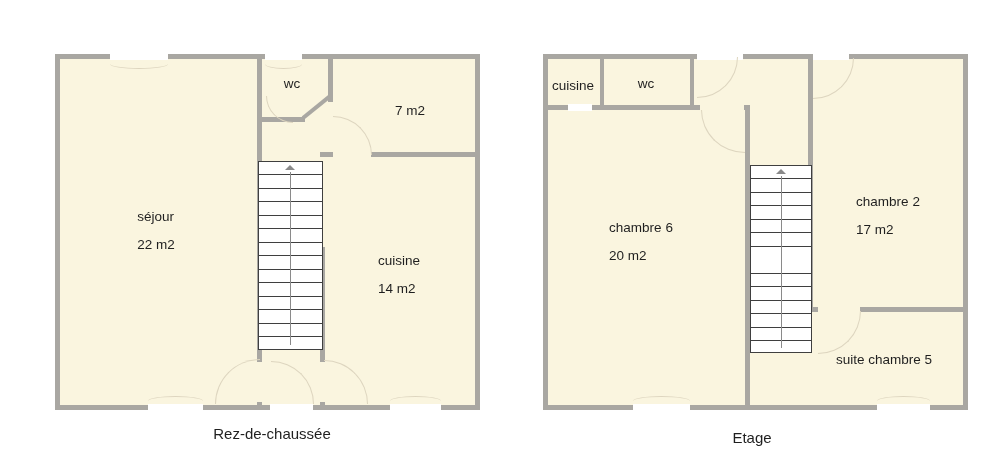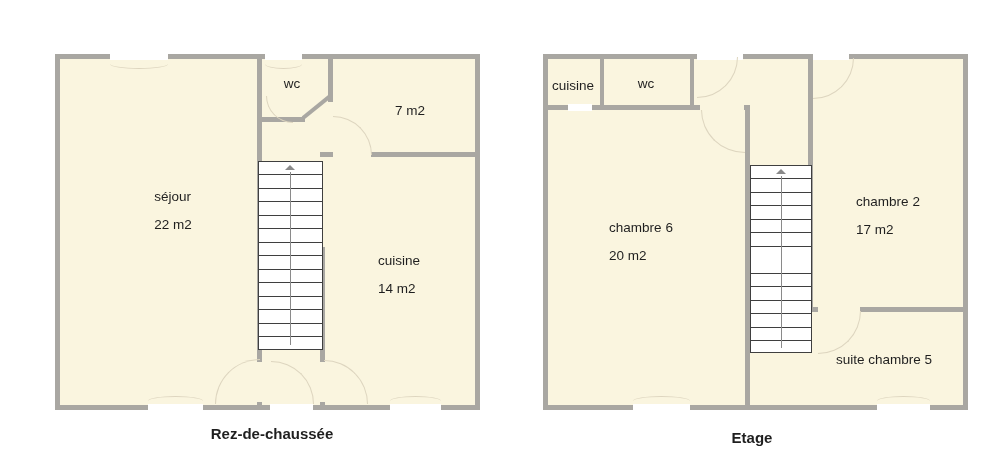--- a/index.html
+++ b/index.html
@@ -16,21 +16,21 @@
   .wcurve-up{position:absolute;border-top:1px solid var(--arc-line);border-radius:50%;}
   .arc{position:absolute;}
   .arc-tl{border-left:1px solid var(--arc-line);border-top:1px solid var(--arc-line);border-top-left-radius:100%;}
   .arc-tr{border-right:1px solid var(--arc-line);border-top:1px solid var(--arc-line);border-top-right-radius:100%;}
   .arc-bl{border-left:1px solid var(--arc-line);border-bottom:1px solid var(--arc-line);border-bottom-left-radius:100%;}
   .arc-br{border-right:1px solid var(--arc-line);border-bottom:1px solid var(--arc-line);border-bottom-right-radius:100%;}
   .stairs{position:absolute;background:#fff repeating-linear-gradient(to bottom,transparent 0px,transparent 12.5px,var(--stair-line) 12.5px,var(--stair-line) 13.5px);border:1.5px solid var(--stair-line);box-sizing:border-box;}
   .stair-rail{position:absolute;width:1px;background:var(--stair-rail);}
   .stair-arrow{position:absolute;width:0;height:0;border-left:5px solid transparent;border-right:5px solid transparent;border-bottom:5px solid var(--stair-rail);}
   .room-label{position:absolute;transform:translate(-50%,-50%);text-align:left;font-size:13.5px;line-height:28px;white-space:nowrap;}
-  .caption{position:absolute;transform:translateX(-50%);font-size:15px;white-space:nowrap;font-weight:bold;}
+  .caption{position:absolute;transform:translateX(-50%);font-size:15px;white-space:nowrap;}
 </style>
 </head>
 <body>
 
 <div class="canvas">
 
   <div class="floor-bg" style="left:55px;top:54px;width:425px;height:356px;"></div>
 
   <div class="wall" style="left:55px;top:54px;width:425px;height:5px;"></div>
   <div class="wall" style="left:55px;top:405px;width:425px;height:5px;"></div>
@@ -61,21 +61,21 @@
   <div class="arc arc-tl" style="left:215px;top:359px;width:44px;height:44px;"></div>
   <div class="arc arc-tr" style="left:271px;top:361px;width:42px;height:42px;"></div>
   <div class="arc arc-tr" style="left:324px;top:360px;width:43px;height:43px;"></div>
   <div class="arc arc-tr" style="left:333px;top:116px;width:38px;height:38px;"></div>
   <div class="arc arc-bl" style="left:266px;top:96px;width:26px;height:26px;"></div>
 
   <div class="stairs" style="left:258px;top:161px;width:65px;height:189px;"></div>
   <div class="stair-rail" style="left:290px;top:172px;height:173px;"></div>
   <div class="stair-arrow" style="left:285px;top:165px;"></div>
 
-  <div class="room-label" style="left:156px;top:211px;margin-left:17px;">
+  <div class="room-label" style="left:156px;top:231px;">
     <div>séjour</div>
     <div>22 m2</div>
   </div>
   <div class="room-label" style="left:292px;top:84px;">
     <div>wc</div>
   </div>
   <div class="room-label" style="left:410px;top:111px;">
     <div>7 m2</div>
   </div>
   <div class="room-label" style="left:399px;top:275px;">

